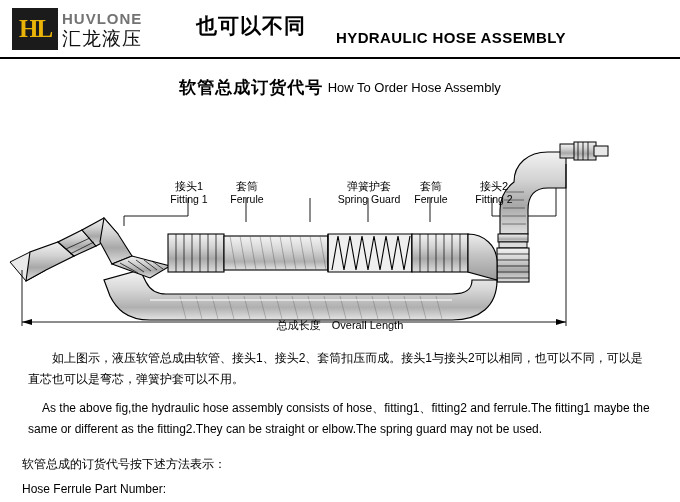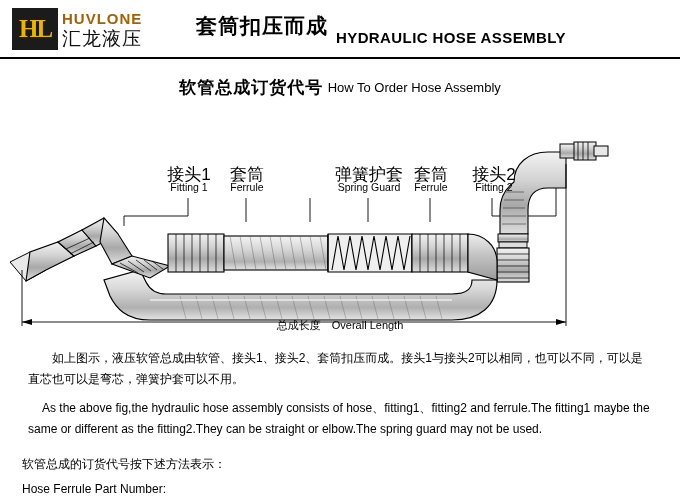--- a/index.html
+++ b/index.html
@@ -53,21 +53,21 @@
     letter-spacing: -2px;
     font-family: "Liberation Serif", serif;
   }
   .logo-en {
     position: absolute;
     left: 50px;
     top: 2px;
     font-size: 15px;
     font-weight: bold;
     letter-spacing: 1px;
-    color: #a16207;
+    color: #737373;
     font-family: "Liberation Sans", sans-serif;
   }
   .logo-cn {
     position: absolute;
     left: 50px;
     top: 18px;
     font-size: 19px;
     font-weight: normal;
     letter-spacing: 1px;
     color: #111;
@@ -117,21 +117,21 @@
     width: 680px;
     height: 210px;
   }
   .figure svg { display: block; }
 
   .callout {
     position: absolute;
     text-align: center;
     line-height: 13px;
   }
-  .callout .cn { font-size: 17px; display: block; }
+  .callout .cn { font-size: 11px; display: block; margin-top: 12px; }
   .callout .en { font-size: 10.5px; display: block; }
 
   .overall-label {
     position: absolute;
     left: 0;
     top: 318px;
     width: 680px;
     text-align: center;
     font-size: 11px;
   }
@@ -163,21 +163,21 @@
 </style>
 </head>
 <body>
 
 <div class="header">
   <div class="logo">
     <div class="logo-mark">HL</div>
     <div class="logo-en">HUVLONE</div>
     <div class="logo-cn">汇龙液压</div>
   </div>
-  <div class="header-title-cn">套筒扣压而成</div>
+  <div class="header-title-cn">也可以不同</div>
   <div class="header-title-en">HYDRAULIC HOSE ASSEMBLY</div>
   <div class="header-rule"></div>
 </div>
 
 <div class="section-title">
   <span class="cn">软管总成订货代号</span>
   <span class="en">How To Order Hose Assembly</span>
 </div>
 
 <div class="figure">

